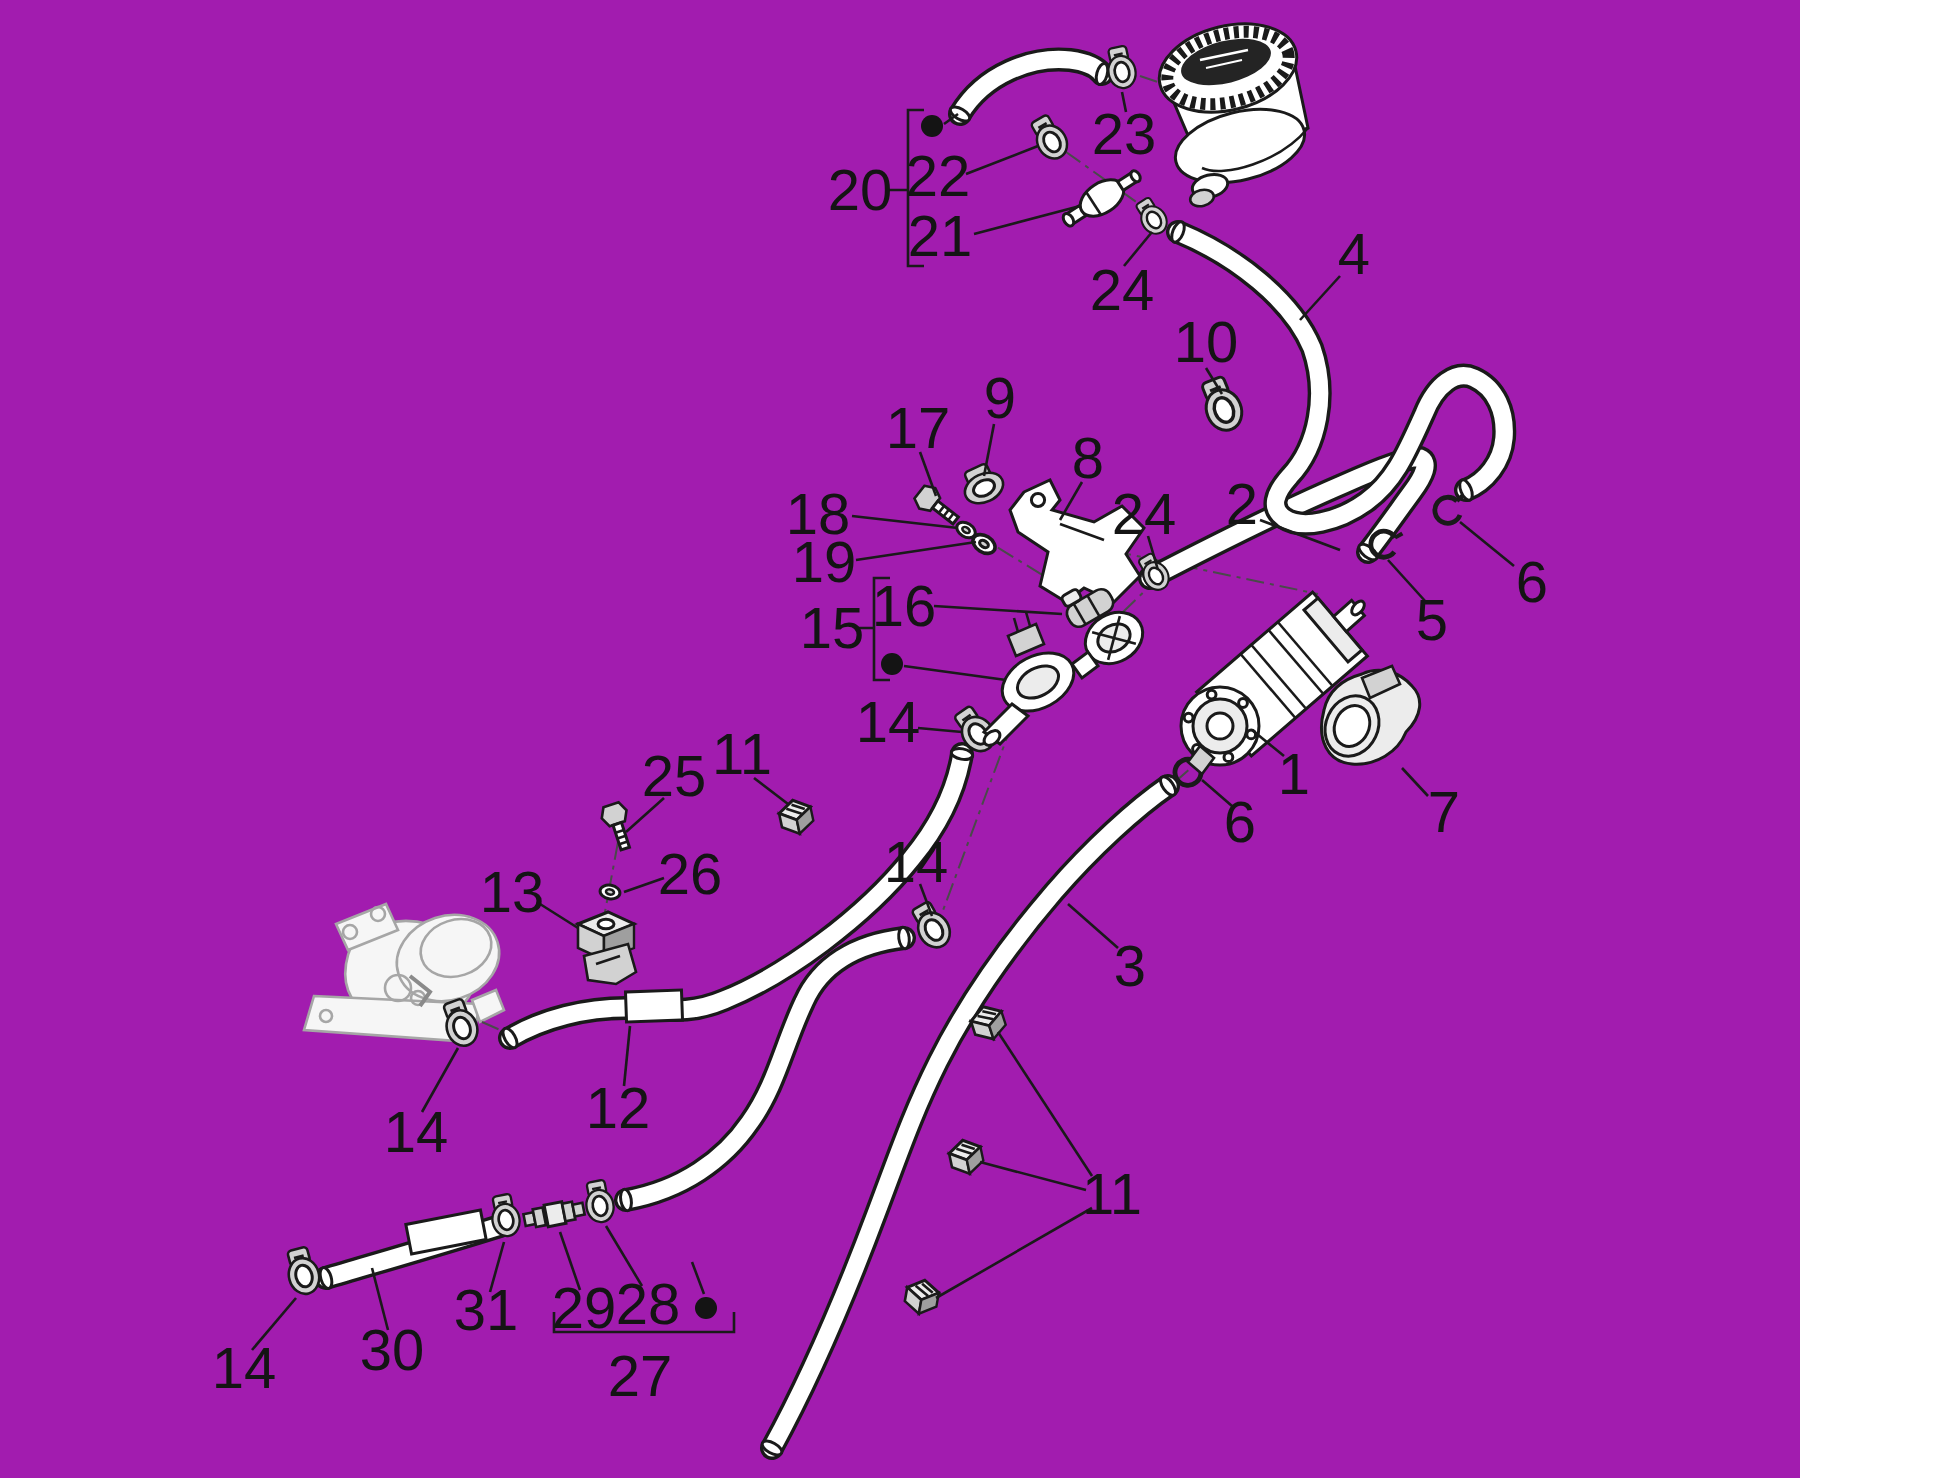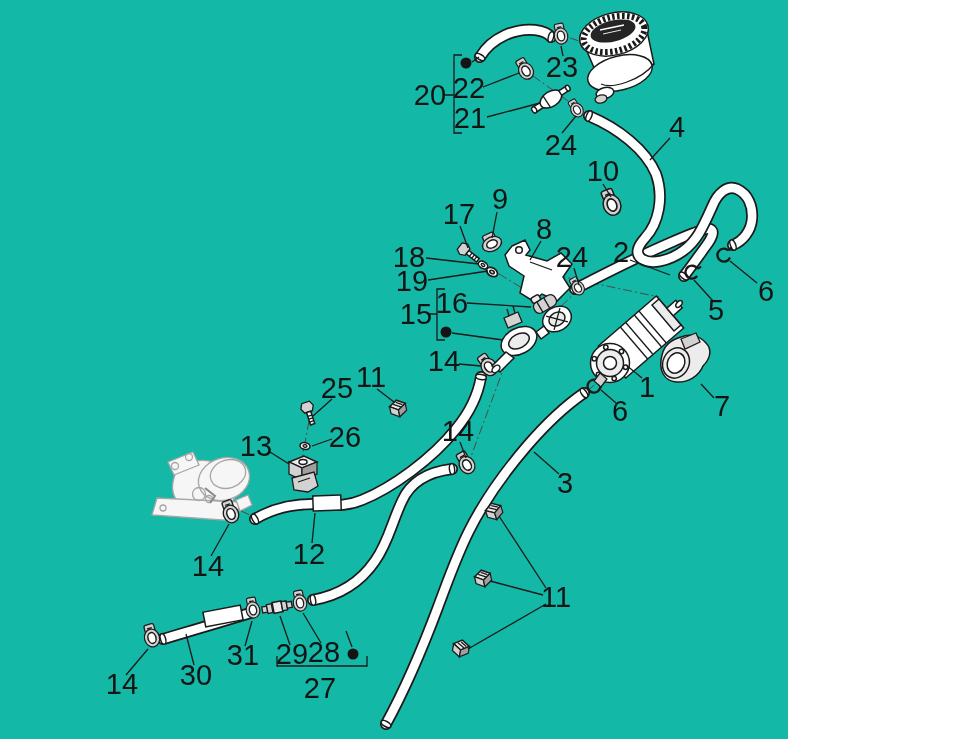--- a/index.html
+++ b/index.html
@@ -1,16 +1,16 @@
 <!DOCTYPE html>
 <html><head>
 <meta charset="utf-8">
 <style>
   html,body{margin:0;padding:0;background:#fff;}
-  .stage{position:relative;width:788px;height:739px;background:#14b8a6;overflow:hidden;
+  .stage{position:relative;width:900px;height:739px;background:#a21caf;overflow:hidden;
          font-family:"Liberation Sans", sans-serif;}
   svg{display:block;}
   .pw{fill:#ffffff;stroke:#1a1a1a;stroke-width:1.5;}
   .pl{fill:#ececec;stroke:#1a1a1a;stroke-width:1.5;}
   .pm{fill:#d2d2d2;stroke:#1a1a1a;stroke-width:1.3;}
   .pd{fill:#9f9f9f;stroke:#1a1a1a;stroke-width:1.2;}
   .ln{fill:none;stroke:#1a1a1a;stroke-width:1.3;}
   .lead{fill:none;stroke:#1a1a1a;stroke-width:1.3;}
   .dash{fill:none;stroke:#4a4a4a;stroke-width:1;stroke-dasharray:9 3 2 3;}
   .to{fill:none;stroke:#1a1a1a;stroke-width:12;stroke-linecap:round;}

